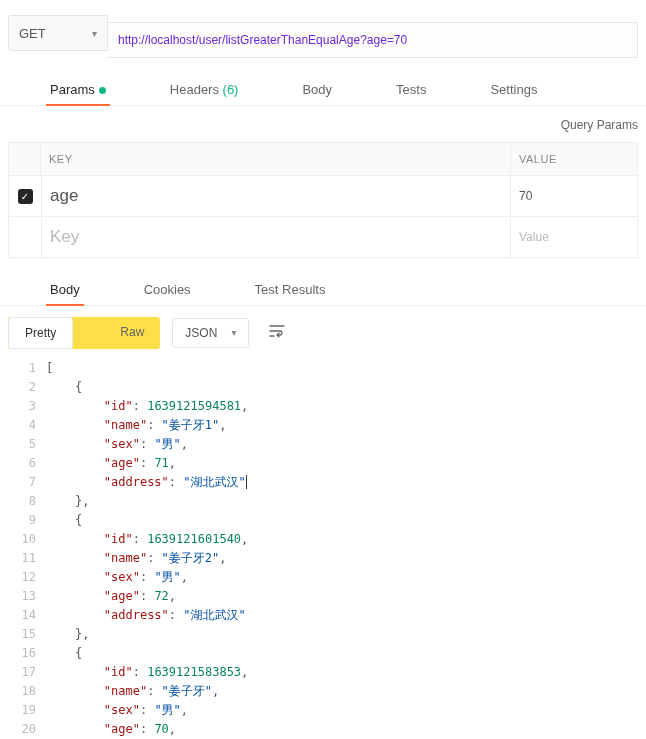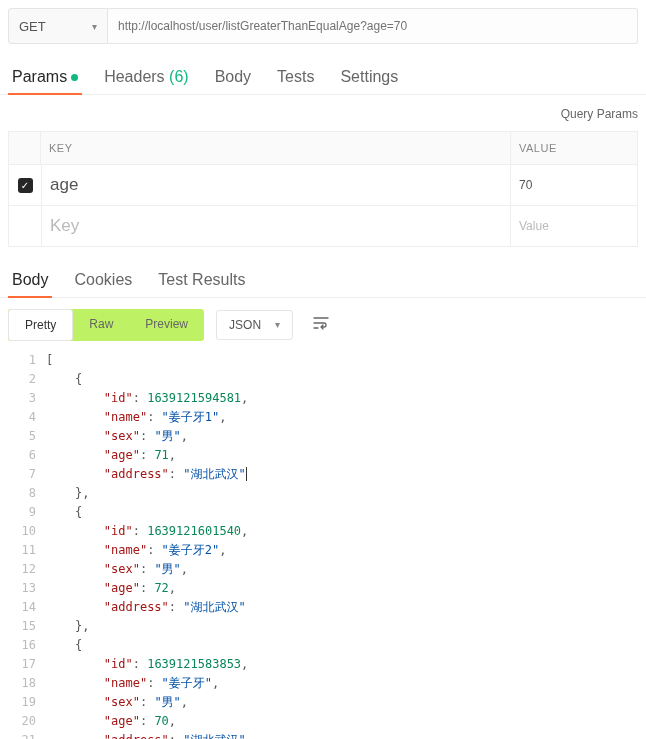--- a/index.html
+++ b/index.html
@@ -1,42 +1,42 @@
 <!DOCTYPE html>
 <html><head>
 <meta charset="utf-8">
 <style>
 * { box-sizing: border-box; margin: 0; padding: 0; }
 body { font-family: -apple-system, BlinkMacSystemFont, "Segoe UI", Arial, sans-serif; font-size: 12px; color: #555; background: #fff; width: 646px; }
 .url-bar { display: flex; align-items: center; padding: 8px; gap: 0; }
 .method-select { display: flex; align-items: center; background: #f9f9f9; border: 1px solid #e5e5e5; border-radius: 3px 0 0 3px; height: 36px; padding: 0 10px; min-width: 100px; gap: 8px; }
 .method-label { color: #555; font-size: 13px; }
 .chevron { color: #888; font-size: 10px; margin-left: auto; }
-.url-input { flex: 1; height: 36px; border: 1px solid #e5e5e5; border-left: none; border-radius: 0 3px 3px 0; padding: 0 10px; font-size: 12px; color: #737373; background: #fdfdfd; outline: none; }
+.url-input { flex: 1; height: 36px; border: 1px solid #e5e5e5; border-left: none; border-radius: 0 3px 3px 0; padding: 0 10px; font-size: 12px; color: #6d28d9; background: #fdfdfd; outline: none; margin-top: 14px; }
 .tabs { display: flex; padding: 8px 8px 0 8px; gap: 18px; border-bottom: 1px solid #eee; }
-.tab { padding: 8px 4px; color: #666; cursor: pointer; font-size: 16px; position: relative; }
+.tab { padding: 8px 4px; color: #666; cursor: pointer; font-size: 13px; position: relative; margin-left: 38px; }
 .tab.active { color: #282828; }
 .tab.active::after { content: ""; position: absolute; left: 0; right: 0; bottom: -1px; height: 2px; background: #ff6c37; }
 .dot { display: inline-block; width: 7px; height: 7px; border-radius: 50%; background: #10b981; margin-left: 4px; vertical-align: middle; }
 .count { color: #10b981; }
 .section-label { padding: 12px 8px 10px; color: #666; font-weight: 500; font-size: 12px; text-align: right; }
 .params-table { padding: 0 8px; }
 .params-head { display: flex; border: 1px solid #eee; background: #fafafa; }
 .check-cell { width: 32px; border-right: 1px solid #eee; }
 .key-head { flex: 0 0 470px; padding: 10px 8px; color: #888; font-size: 11px; letter-spacing: 0.5px; border-right: 1px solid #eee; }
 .val-head { flex: 1; padding: 10px 8px; color: #888; font-size: 11px; letter-spacing: 0.5px; }
 .params-row { display: flex; border: 1px solid #eee; border-top: none; align-items: center; }
 .check-box { width: 32px; display: flex; justify-content: center; align-items: center; }
 .checkbox { width: 15px; height: 15px; border-radius: 3px; background: #262626; display: flex; align-items: center; justify-content: center; color: #fff; font-size: 10px; }
 .key-cell { flex: 0 0 470px; padding: 10px 8px; color: #555; font-size: 17px; border-right: 1px solid #eee; border-left: 1px solid #eee; }
 .val-cell { flex: 1; padding: 10px 8px; color: #555; font-size: 12px; }
 .placeholder { color: #bbb; }
 .body-tabs { display: flex; padding: 16px 8px 0 8px; gap: 18px; border-bottom: 1px solid #eee; }
 .body-subtabs { display: flex; align-items: center; padding: 10px 8px; gap: 0; }
-.subtab-group { display: flex; background: #bef264; border-radius: 3px; }
+.subtab-group { display: flex; background: #fde047; border-radius: 3px; gap: 31px; }
 .subtab { padding: 8px 16px; color: #666; font-size: 12px; cursor: pointer; }
 .subtab.active { background: #fff; border: 1px solid #e5e5e5; border-radius: 3px; color: #333; font-weight: 500; }
 .format-select { margin-left: 12px; display: flex; align-items: center; border: 1px solid #e5e5e5; border-radius: 3px; padding: 7px 12px; gap: 14px; color: #555; background: #fff; }
 .icon-btn { margin-left: 10px; padding: 8px 10px; color: #666; cursor: pointer; }
 .code-area { display: flex; padding: 0 8px 8px 8px; font-family: "Consolas", Menlo, monospace; font-size: 12px; line-height: 19px; }
 .gutter { width: 38px; text-align: right; color: #bbb; padding-right: 10px; user-select: none; }
 .code { flex: 1; white-space: pre; color: #555; position: relative; }
 .brace { color: #555; }
 .key { color: #a31515; }
 .number { color: #098658; }
@@ -88,21 +88,20 @@
 <div class="body-tabs">
   <div class="tab active">Body</div>
   <div class="tab">Cookies</div>
   <div class="tab">Test Results</div>
 </div>
 
 <div class="body-subtabs">
   <div class="subtab-group">
     <div class="subtab active">Pretty</div>
     <div class="subtab">Raw</div>
-    <div class="subtab">Preview</div>
   </div>
   <div class="format-select">
     <span>JSON</span>
     <span class="chevron">▾</span>
   </div>
   <div class="icon-btn">
     <svg width="16" height="14" viewBox="0 0 16 14">
         <path d="M1 2h14M1 7h10a2 2 0 0 1 0 4H8m0 0l2-2m-2 2l2 2M1 12h4" stroke="#666" stroke-width="1.3" fill="none" stroke-linecap="round"></path>
       </svg>
   </div>

